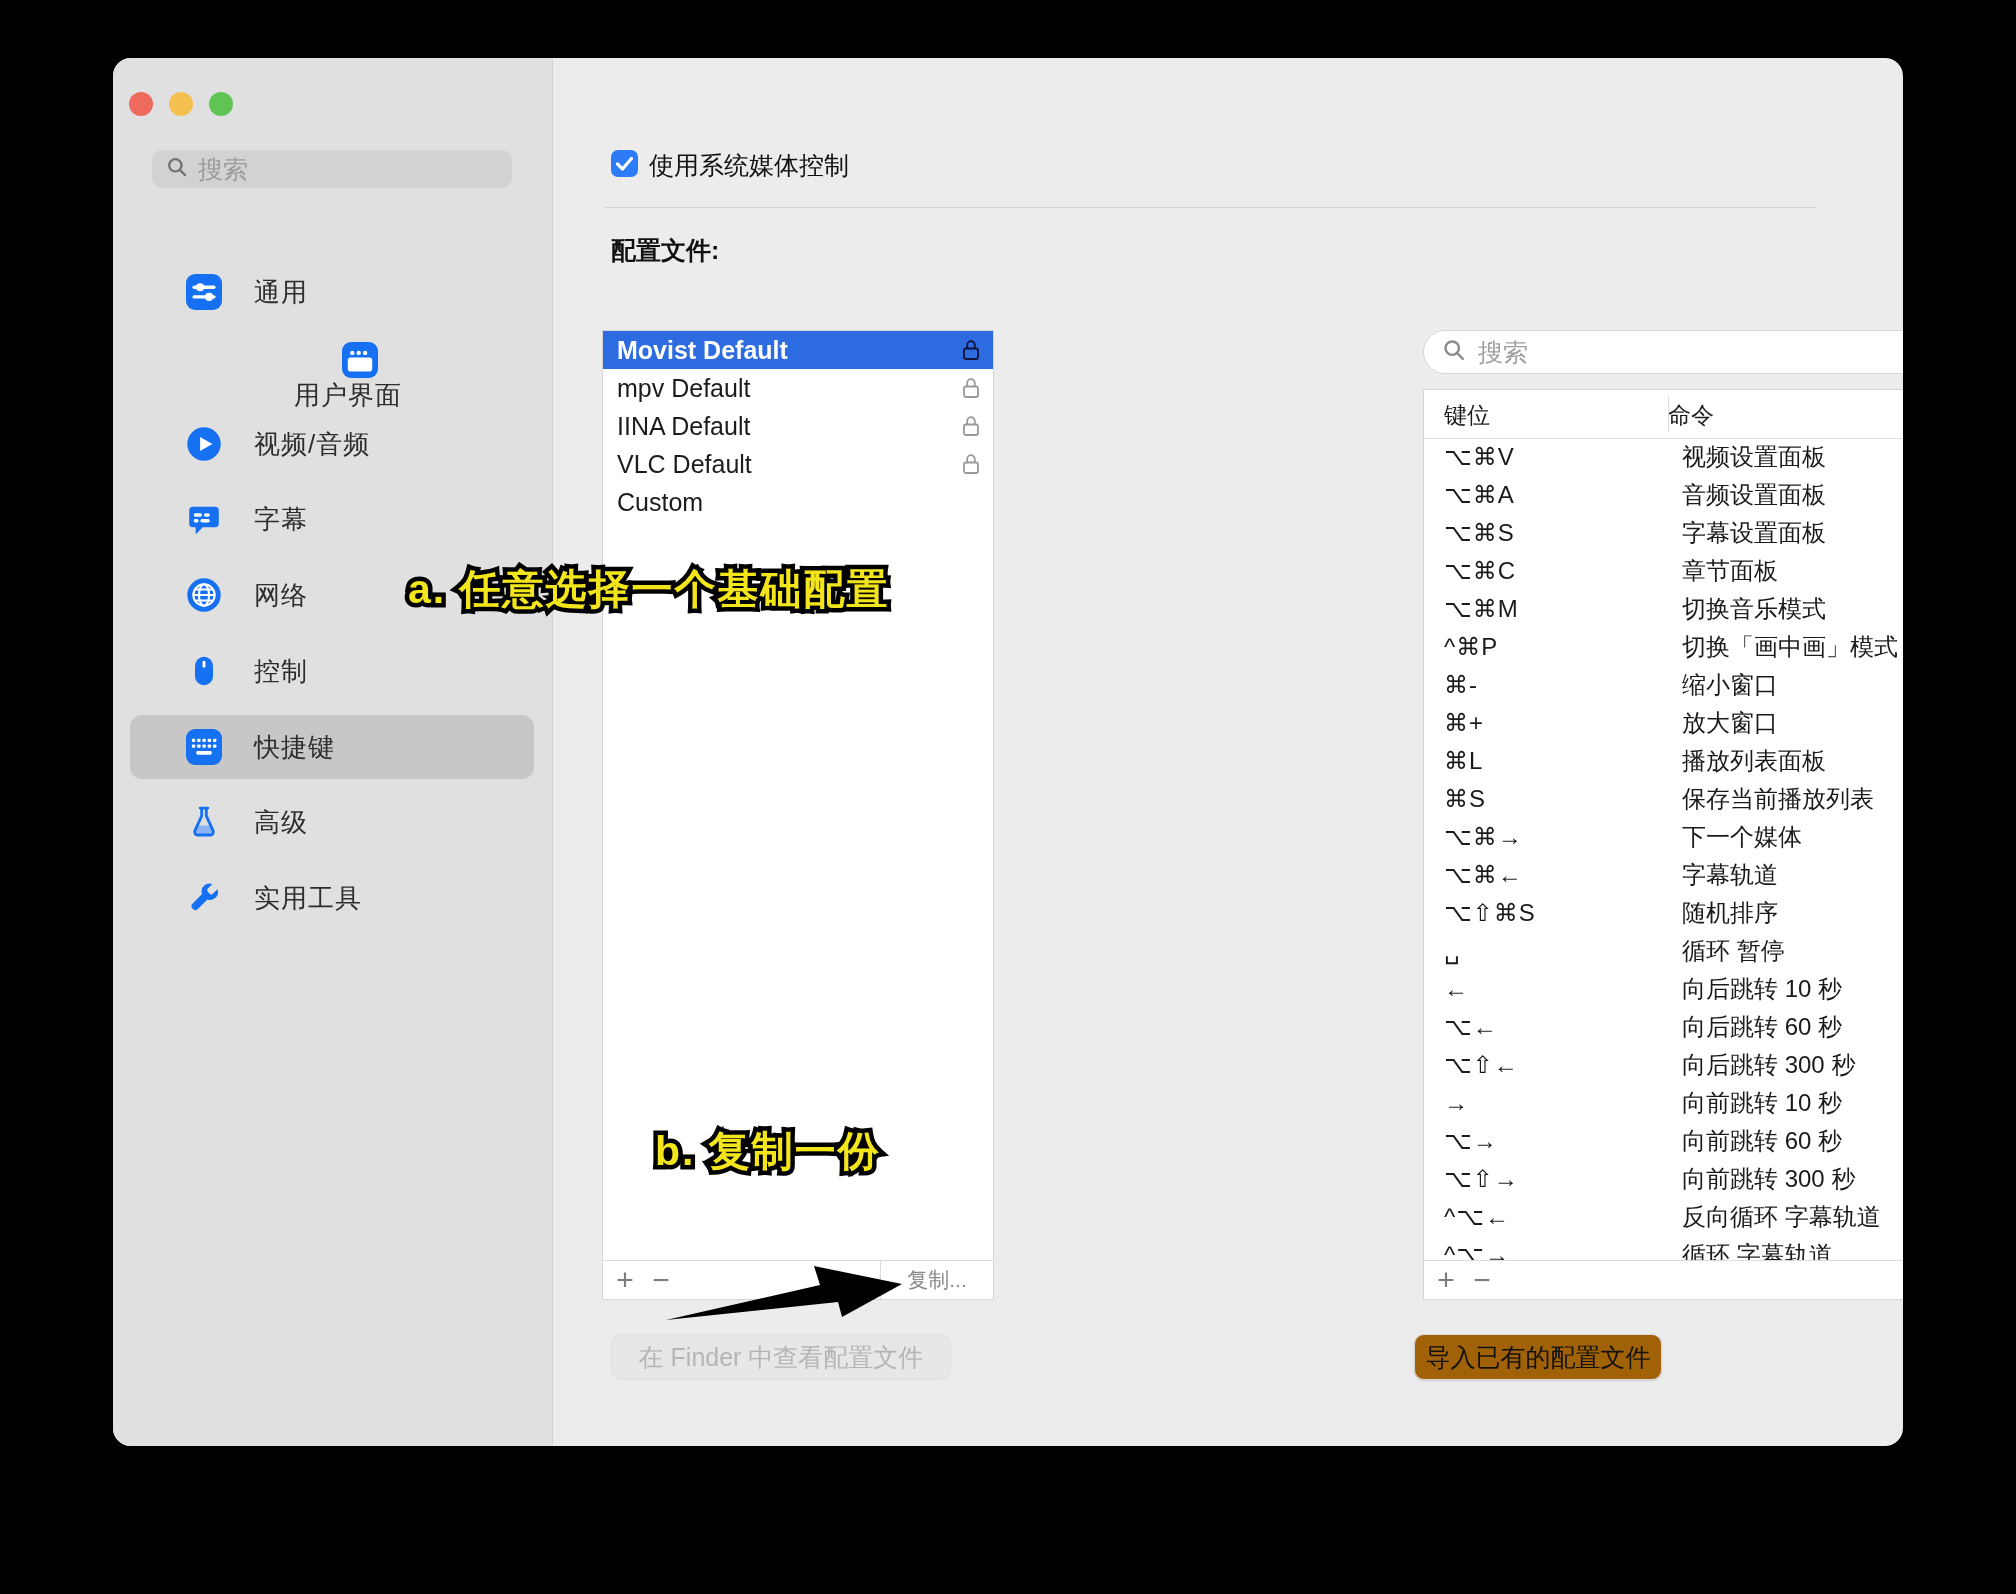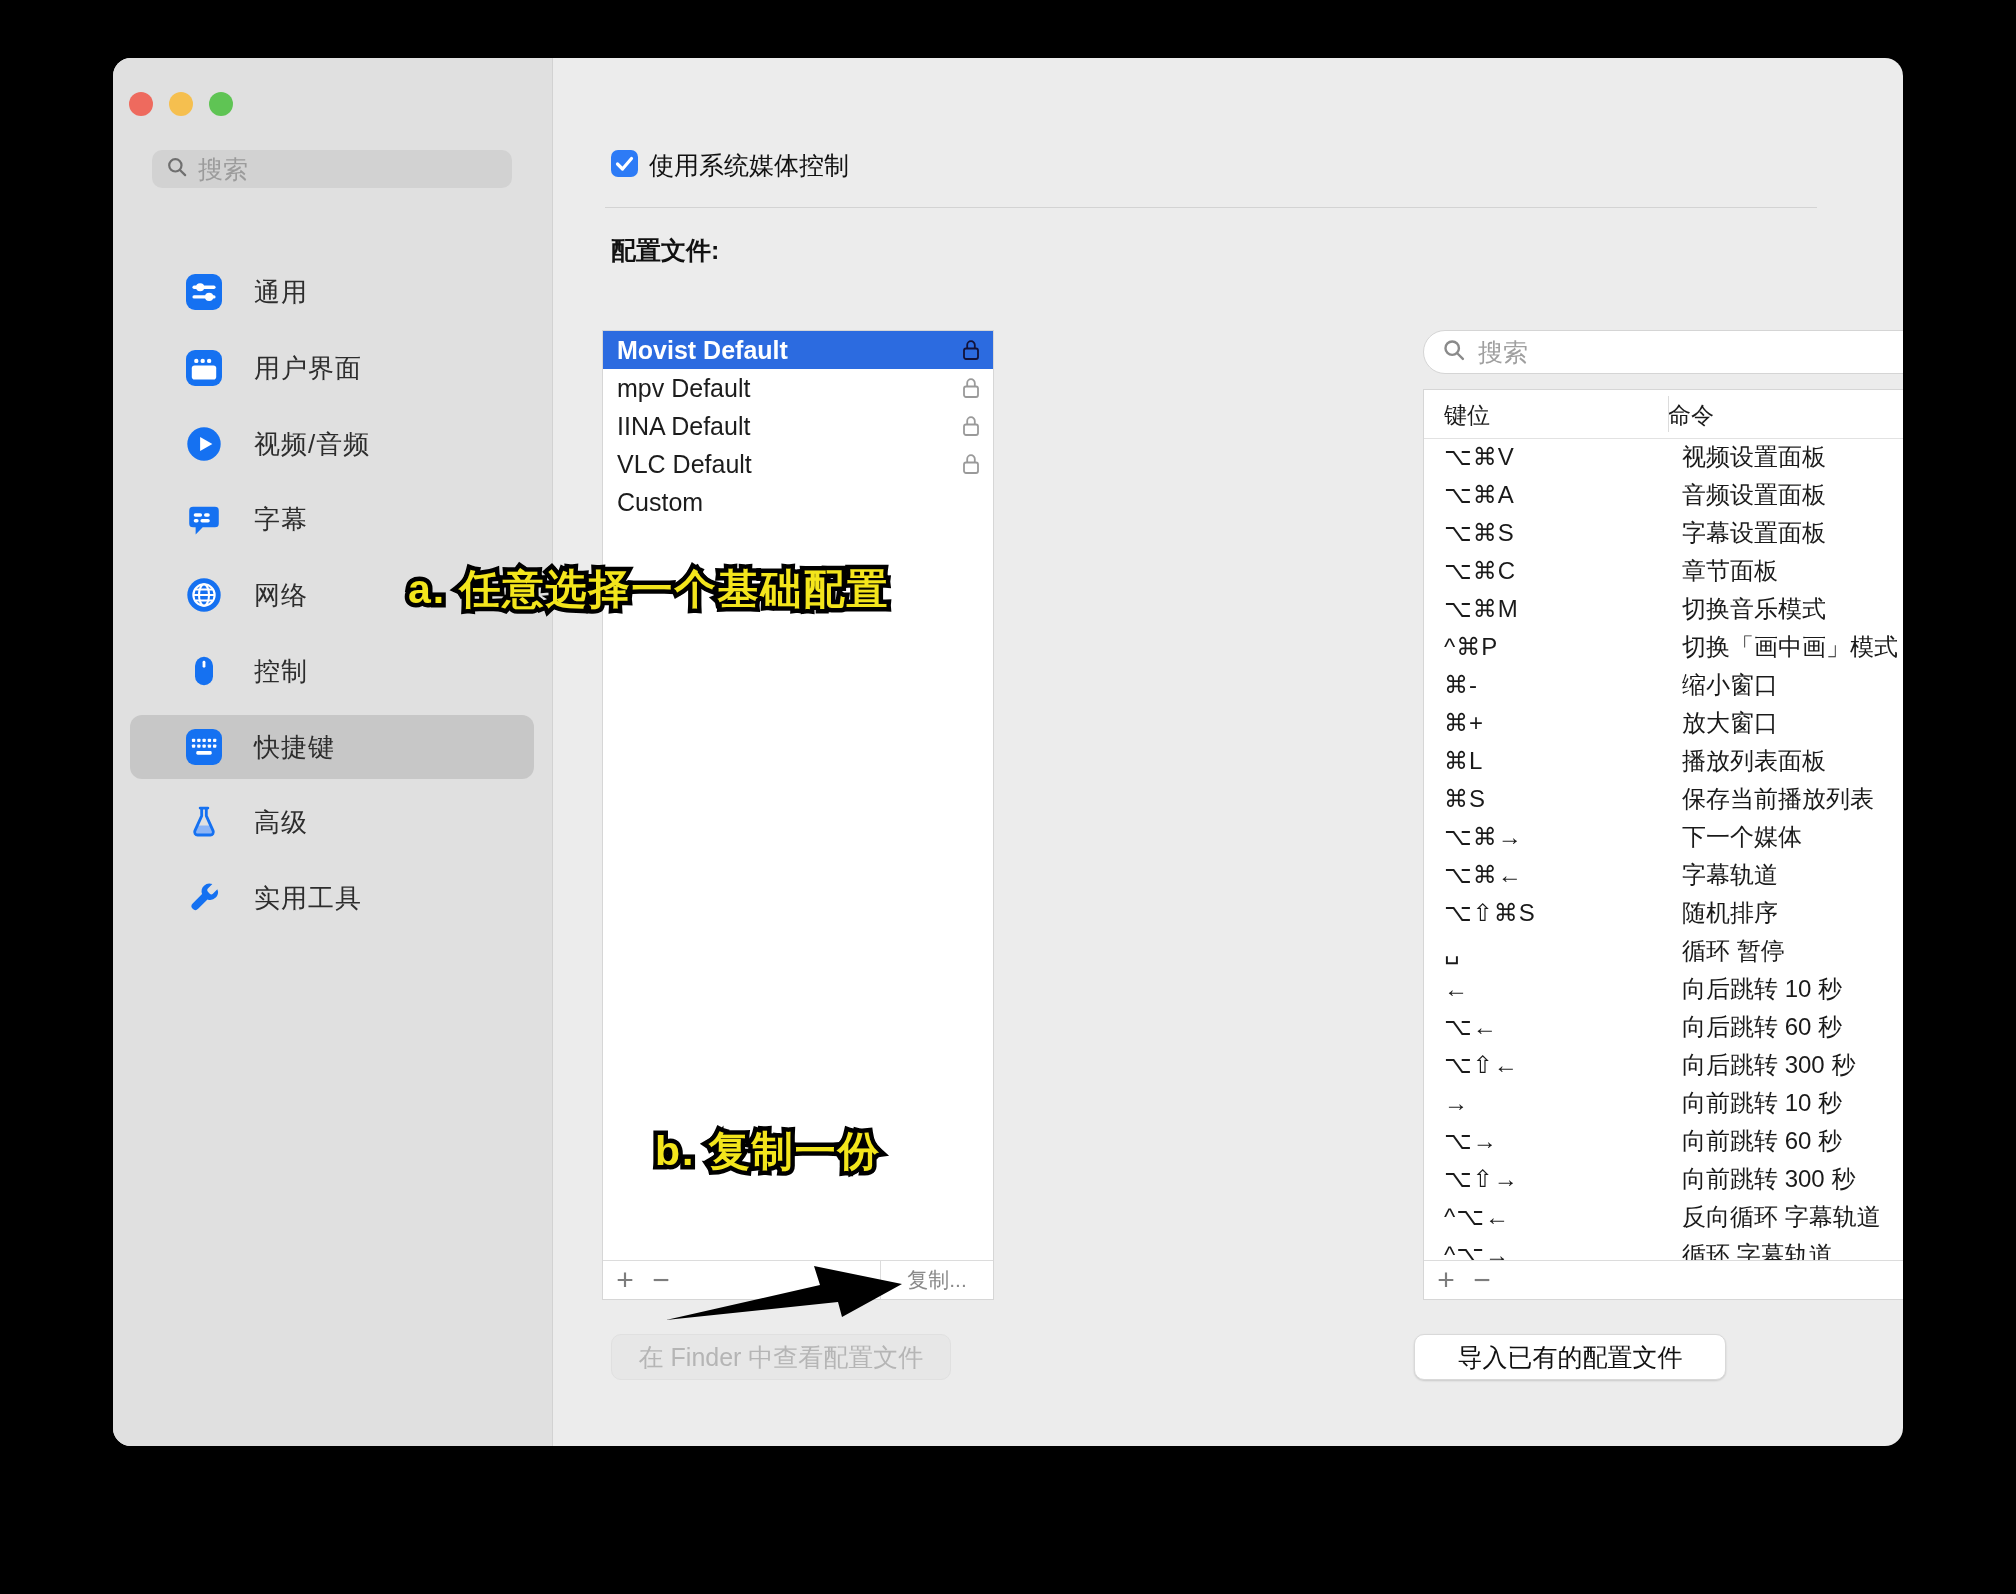--- a/index.html
+++ b/index.html
@@ -53,21 +53,21 @@
   .kb-head .vd1{position:absolute;left:244px;top:6px;width:1px;height:36px;background:#dcdcdc;}
   .kb-rows{position:absolute;left:0;right:0;top:48px;bottom:38px;overflow:hidden;}
   .kb-row{height:38px;display:flex;align-items:center;}
   .kb-row .k{width:238px;padding-left:20px;font-size:24px;color:#1a1a1a;letter-spacing:1px;box-sizing:border-box;}
   .kb-row .c{padding-left:20px;font-size:24px;color:#1a1a1a;}
   .kb-toolbar{position:absolute;left:0;right:0;bottom:0;height:38px;border-top:1px solid #dcdcdc;display:flex;align-items:center;}
   
   .btn{position:absolute;top:1276px;height:46px;border-radius:10px;display:flex;align-items:center;
        justify-content:center;font-size:25px;box-sizing:border-box;}
   .btn.disabled{left:59px;width:340px;background:#e7e7e7;color:#b5b5b5;border:1px solid #e0e0e0;}
-  .btn.primary{left:862px;width:312px;background:#ffffff;color:#111;border:1px solid #d9d9d9;box-shadow:0 1px 2px rgba(0,0,0,.15);}
+  .btn.primary{left:862px;width:248px;background:#a16207;color:#111;border:1px solid #d9d9d9;box-shadow:0 1px 2px rgba(0,0,0,.15);}
   
   .anno{position:absolute;font-size:41px;font-weight:700;color:#f3e51c;letter-spacing:2px;white-space:nowrap;
         -webkit-text-stroke:9px #000;paint-order:stroke fill;
         text-shadow:3px 3px 0 #000,-3px 3px 0 #000,3px -3px 0 #000,-3px -3px 0 #000;}
   #anno-a{left:408px;top:562px;}
   #anno-b{left:655px;top:1124px;}
   #arrow{position:absolute;left:0;top:0;pointer-events:none;}
 </style>
 </head>
 <body>
@@ -94,21 +94,21 @@
               <svg viewBox="0 0 28 28">
                 <rect width="28" height="28" rx="7" fill="#1571f1"></rect>
                 <rect x="5" y="9" width="18" height="2.6" rx="1.3" fill="#fff"></rect>
                 <circle cx="11" cy="10.3" r="3.2" fill="#fff"></circle>
                 <rect x="5" y="16.5" width="18" height="2.6" rx="1.3" fill="#fff"></rect>
                 <circle cx="18" cy="17.8" r="3.2" fill="#fff"></circle>
               </svg>
             </span>
             <span class="lbl">通用</span>
           </div>
-          <div class="side-item" style="top: 278px;">
+          <div class="side-item" style="top: 284px; flex-direction: column;">
             <span class="icon">
               <svg viewBox="0 0 28 28">
                 <rect width="28" height="28" rx="7" fill="#1571f1"></rect>
                 <circle cx="8" cy="8.5" r="1.7" fill="#fff"></circle>
                 <circle cx="13" cy="8.5" r="1.7" fill="#fff"></circle>
                 <circle cx="18" cy="8.5" r="1.7" fill="#fff"></circle>
                 <rect x="4.5" y="12" width="19" height="11" rx="2.2" fill="#fff"></rect>
               </svg>
             </span>
             <span class="lbl">用户界面</span>

